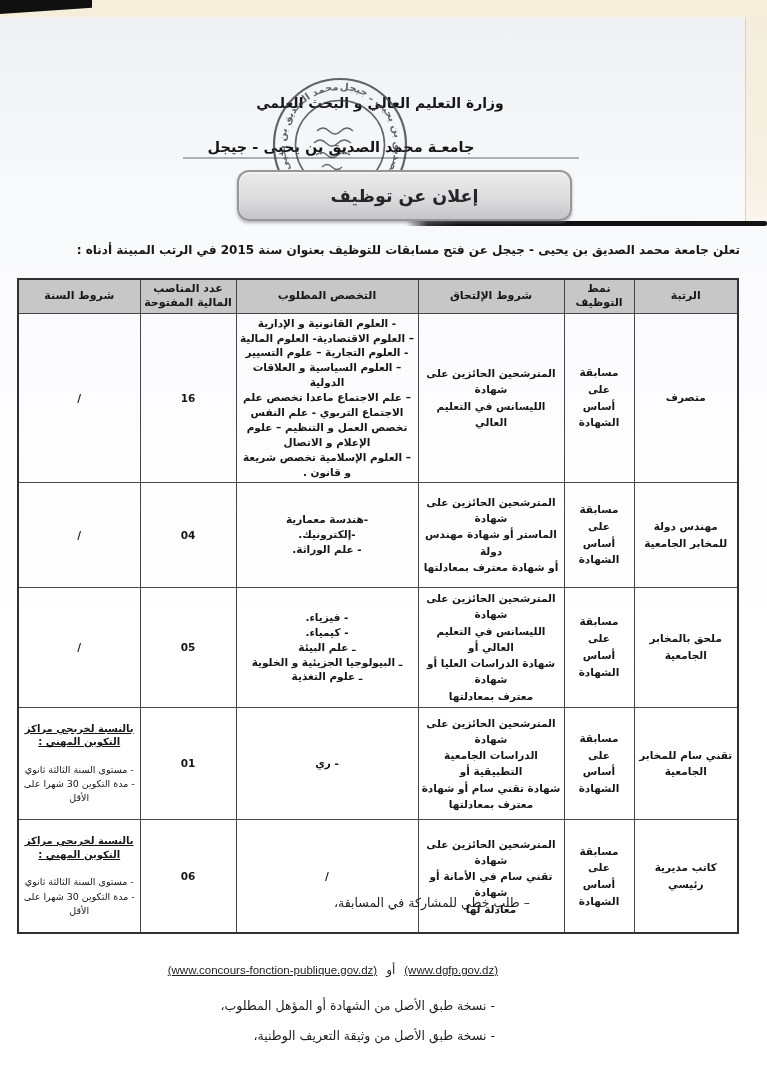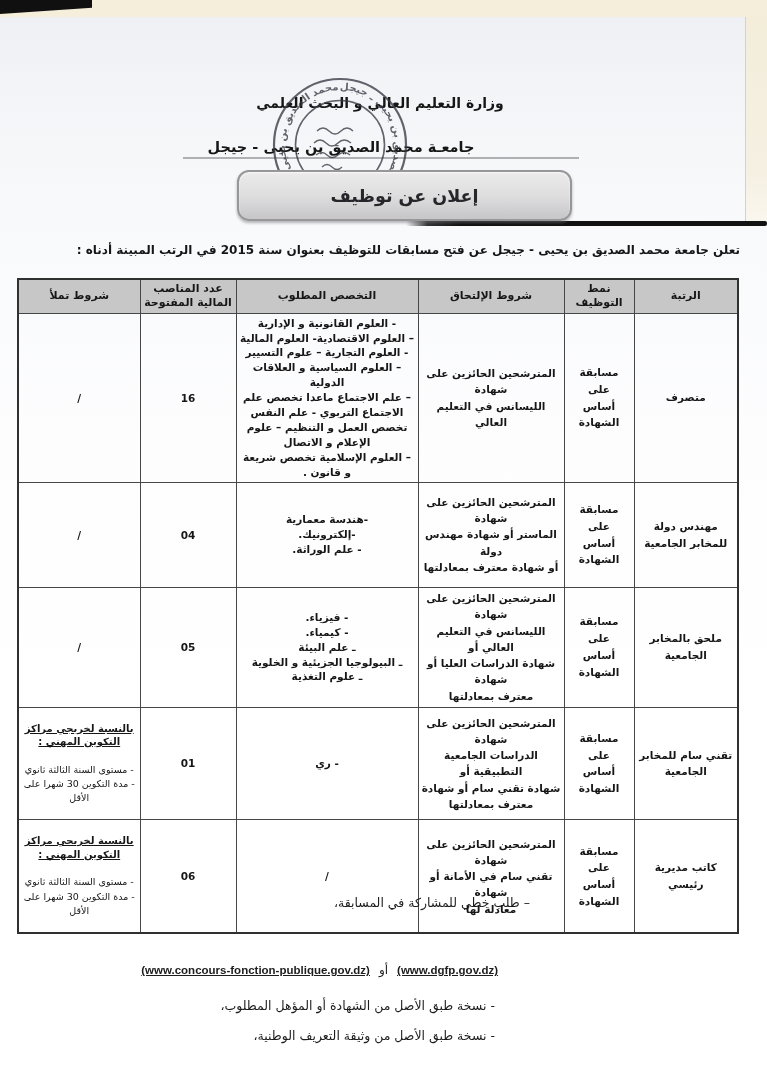--- a/index.html
+++ b/index.html
@@ -47,21 +47,21 @@
   .oc-title{font-size:10px;font-weight:bold;text-decoration:underline;line-height:1.35;margin-bottom:2px;white-space:pre-line;}
   .oc-body{font-size:9.5px;font-weight:normal;line-height:1.5;white-space:pre-line;}
   tr.r1 td{height:153px;} tr.r2 td{height:100px;} tr.r3 td{height:115px;}
   tr.r4 td{height:82px;} tr.r5 td{height:92px;}
   
   .doc-title{position:absolute;right:22px;top:854px;direction:rtl;font-size:15px;font-weight:bold;
     text-decoration:underline;letter-spacing:.2px;}
   .doc-item{position:absolute;direction:rtl;font-size:12.5px;color:#1d1d1d;}
   .i1{right:237px;top:895px;} .i2{right:237px;top:927px;}
   .links{position:absolute;right:269px;top:962px;direction:rtl;font-size:12.5px;color:#1d1d1d;}
-  .links .url{font-family:"Liberation Sans",sans-serif;font-size:11.5px;text-decoration:underline;color:#1d1d1d;font-weight:bold;}
+  .links .url{font-family:"Liberation Sans",sans-serif;font-size:11.5px;text-decoration:underline;color:#1d1d1d;}
   .links .or{margin:0 5px;font-size:12px;}
   .i3{right:272px;top:998px;} .i4{right:272px;top:1028px;}
 </style>
 </head>
 <body>
 
 <div class="page">
 
   <div class="cream-band"></div>
   <div class="cream-right"></div>
@@ -106,21 +106,21 @@
         <col style="width:122px">
     </colgroup>
     <thead>
       <tr>
         <th>الرتبة</th>
         <th>نمط التوظيف</th>
         <th>شروط الإلتحاق</th>
         <th>التخصص المطلوب</th>
         <th>عدد المناصب
 المالية المفتوحة</th>
-        <th>شروط تملأ</th>
+        <th>شروط السنة</th>
       </tr>
     </thead>
     <tbody>
       <tr class="r1">
         <td class="rank">متصرف</td>
         <td class="mode">مسابقة على
 أساس الشهادة</td>
         <td class="req">المترشحين الحائزين على شهادة
 الليسانس في التعليم العالي</td>
         <td class="spec">- العلوم القانونية و الإدارية

